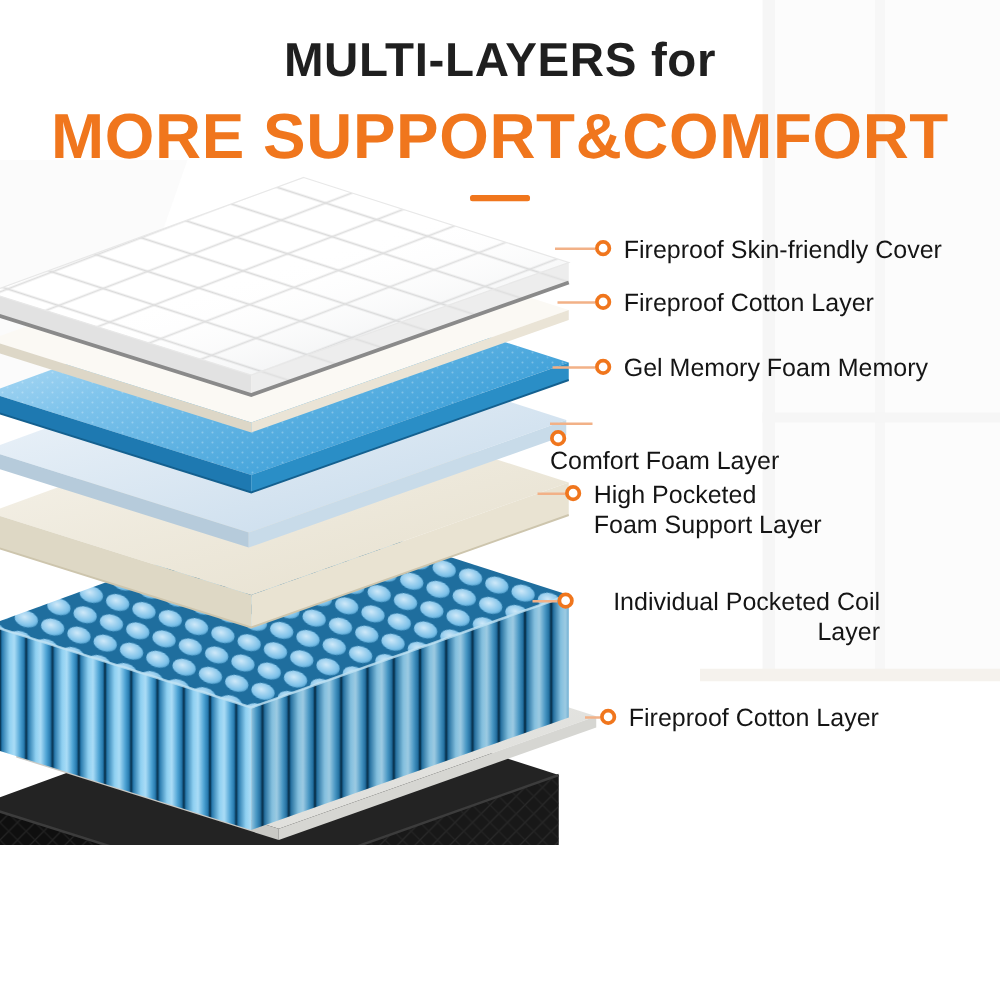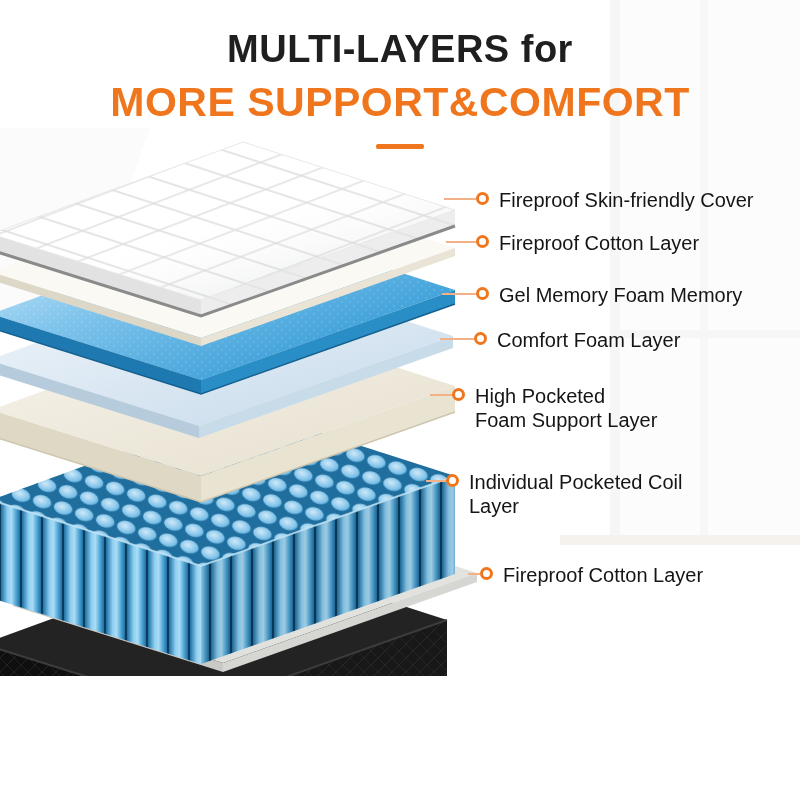--- a/index.html
+++ b/index.html
@@ -5,35 +5,35 @@
   :root{ --accent:#F0761D; }
   html,body{ margin:0; padding:0; }
   body{ width:800px; height:800px; overflow:hidden; background:#fff;
         font-family:"Liberation Sans","DejaVu Sans",sans-serif; }
   .canvas{ position:relative; width:800px; height:676px; background:#ffffff; overflow:hidden; }
 
   .diagram-svg{ position:absolute; left:0; top:0; width:800px; height:800px; }
 
   .header{ position:absolute; top:28px; left:0; right:0; text-align:center; z-index:3; }
   .h1{ margin:0; font-size:38px; font-weight:700; color:#1f1f1f; letter-spacing:.5px; }
-  .h2{ margin:8px 0 0 0; font-size:41px; font-weight:700; color:var(--accent); letter-spacing:.5px; }
+  .h2{ margin:8px 0 0 0; font-size:51px; font-weight:700; color:var(--accent); letter-spacing:.5px; }
   .dash{ width:48px; height:5px; background:var(--accent); margin:18px auto 0 auto; border-radius:2px; }
 
   .callout{ position:absolute; display:flex; align-items:flex-start; z-index:2; }
   .callout .line{ height:2px; background:#f2b187; margin-top:10px; flex:none; }
   .callout .ring{ box-sizing:border-box; width:13px; height:13px; border:3px solid var(--accent);
                   border-radius:50%; background:#fff; margin:4px 10px 0 0; flex:none; }
   .callout .txt{ font-size:20px; color:#151515; line-height:1.22; }
 
   .c1{ top:188px; left:444px; } .c1 .line{ width:32px; }
   .c2{ top:231px; left:446px; } .c2 .line{ width:30px; }
   .c3{ top:283px; left:442px; } .c3 .line{ width:34px; }
-  .c4{ top:328px; left:440px; } .c4 .line{ width:34px; }
+  .c4{ top:328px; left:440px;flex-direction:column; } .c4 .line{ width:34px; }
   .c5{ top:384px; left:430px; } .c5 .line{ width:22px; } .c5 .txt{ max-width:185px; }
-  .c6{ top:470px; left:426px; } .c6 .line{ width:20px; } .c6 .txt{ max-width:235px; }
+  .c6{ top:470px; left:426px; } .c6 .line{ width:20px; } .c6 .txt{ max-width:235px;text-align:right; }
   .c7{ top:563px; left:468px; } .c7 .line{ width:12px; }
   .c8{ top:625px; left:420px; } .c8 .line{ width:22px; }
 </style>
 </head>
 <body>
 
 <div class="canvas">
 
   <svg class="diagram-svg" viewBox="0 0 800 800" aria-hidden="true">
     <defs>

